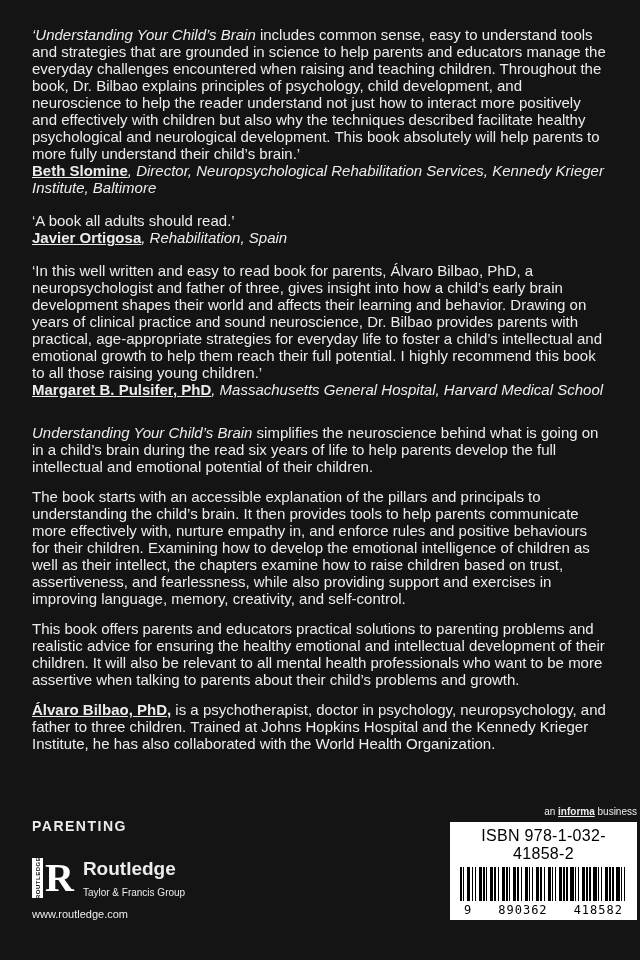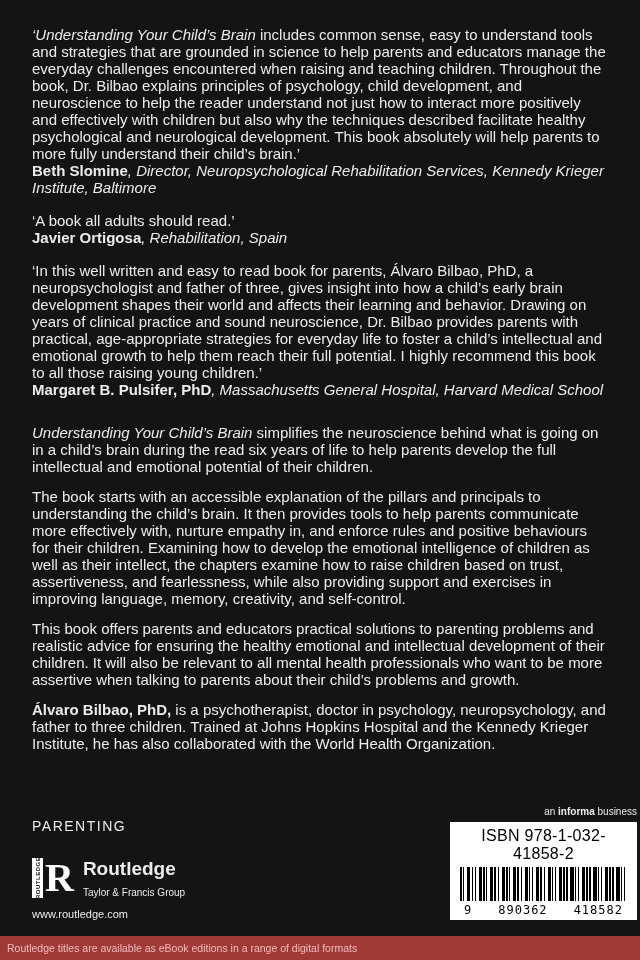--- a/index.html
+++ b/index.html
@@ -11,29 +11,29 @@
     font-family:"Liberation Sans", sans-serif;
     overflow:hidden;
   }
   .content{
     padding:26px 32px 0 32px;
     font-size:15px;
     line-height:17px;
   }
   p{margin:0;}
   .italic{font-style:italic;}
-  .bold{font-weight:bold;}
+  .bold{font-weight:bold;text-decoration:underline;}
   .attr{margin-bottom:16px;}
   .attr .role{font-style:italic;}
   .big-gap{margin-bottom:26px;}
   .desc{margin-bottom:13px;}
   .bio{}
   .category{
     position:absolute;left:32px;bottom:126px;
-    font-weight:normal;font-size:14px;letter-spacing:1.5px;
+    font-weight:bold;font-size:14px;letter-spacing:1.5px;
   }
   .bottom-row{
     position:absolute;left:32px;right:3px;bottom:40px;
     display:flex;justify-content:space-between;align-items:flex-end;
   }
   .publisher{display:flex;flex-direction:column;}
   .logo-row{display:flex;align-items:center;}
   .rl-mark{display:flex;align-items:stretch;height:40px;}
   .rl-strip{
     width:11px;background:#fff;color:#111;
@@ -131,14 +131,13 @@
         <div class="digits">
           <span>9</span>
           <span>890362</span>
           <span>418582</span>
         </div>
       </div>
     </div>
 
   </div>
 
-  <div class="footer-bar" style="background: rgb(160, 58, 55); color: rgb(240, 188, 188);"><span>Routledge titles are available as eBook editions in a range of digital formats</span></div>
 </div>
 
 </body></html>

